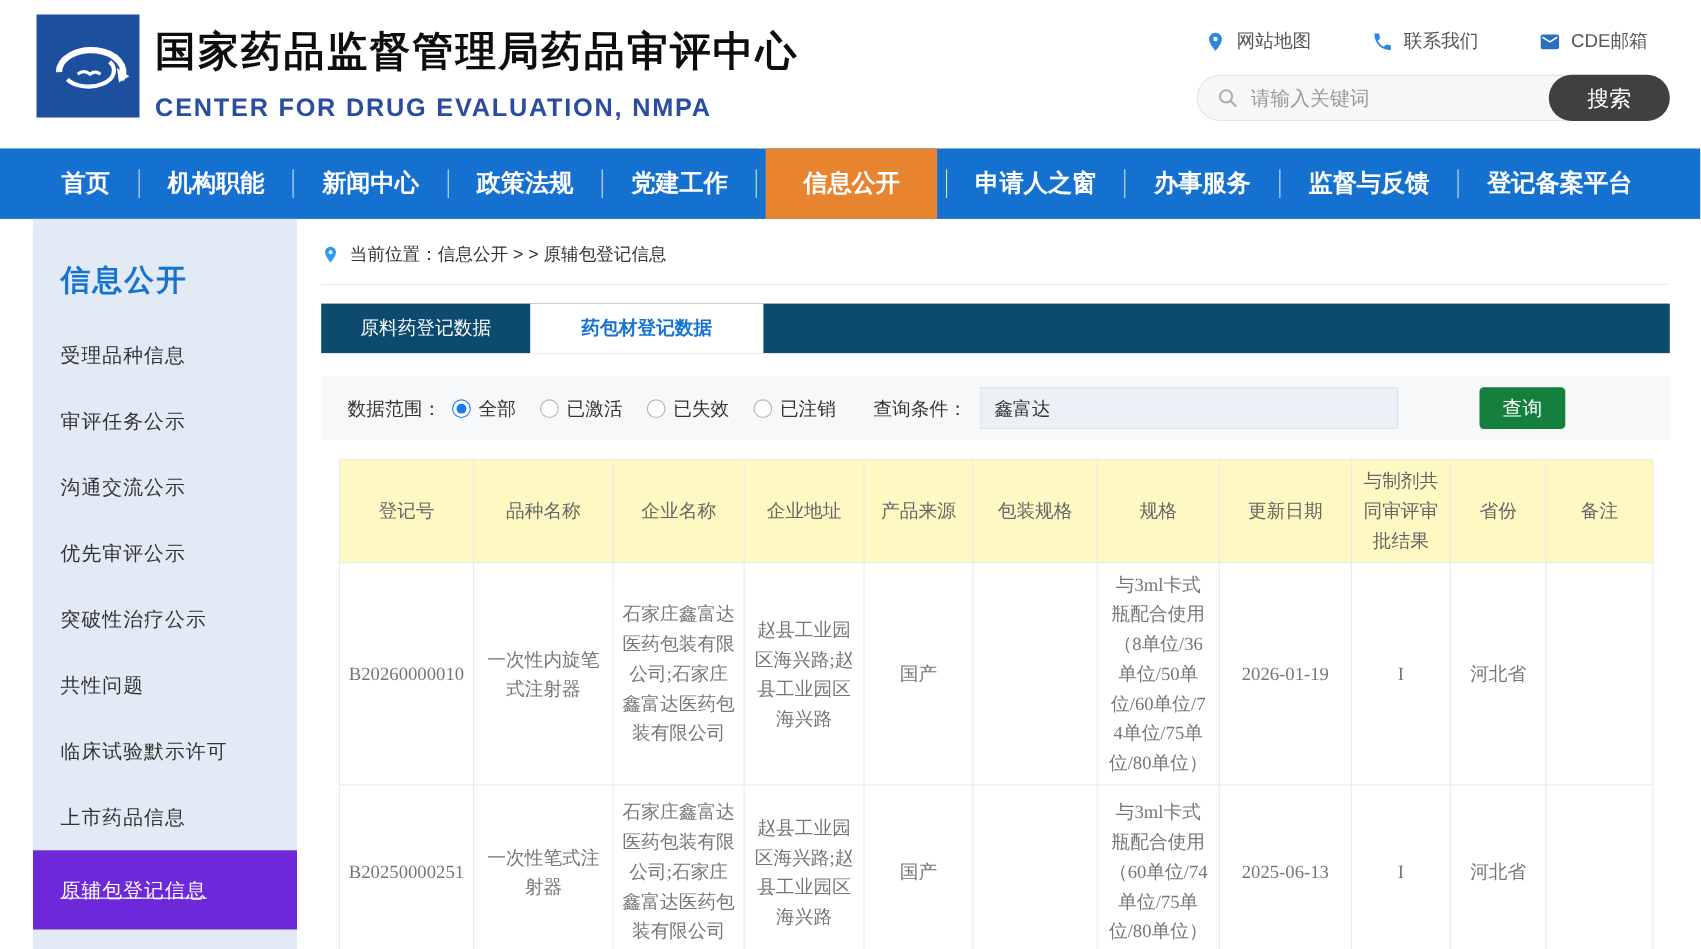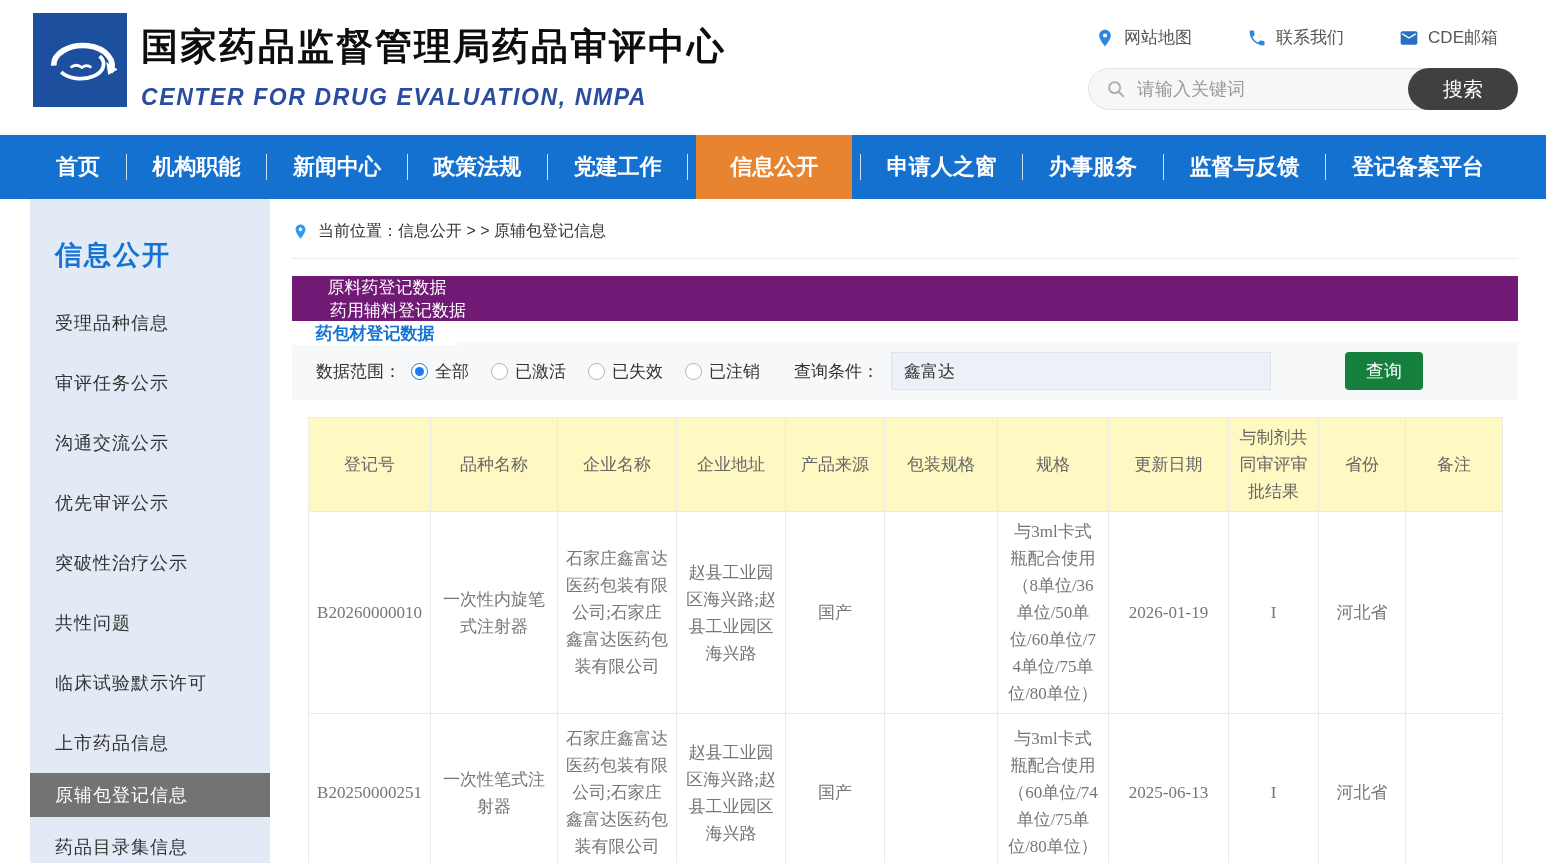--- a/index.html
+++ b/index.html
@@ -7,21 +7,21 @@
   .page {
     position:relative; width:1546px; height:863px; overflow:hidden;
     background:#fff; font-family:"Liberation Sans","DejaVu Sans",sans-serif;
   }
 
   
   .header { position:absolute; top:0; left:0; width:100%; height:135px; background:#fff; }
   .logo { position:absolute; left:33px; top:13px; width:94px; height:94px; display:block; }
   .title-block { position:absolute; left:141px; top:22px; }
   .title-cn { font-size:37px; font-weight:bold; color:#0d0d0d; letter-spacing:2px; }
-  .title-en { margin-top:12px; font-size:23px; font-weight:bold; color:#2b4da0; letter-spacing:1.6px;font-style:italic; }
+  .title-en { margin-top:12px; font-size:23px; font-weight:bold; color:#2b4da0; letter-spacing:1.6px; }
 
   .quick-links { position:absolute; top:26px; right:48px; display:flex; gap:55px; align-items:center; }
   .quick-link { display:flex; align-items:center; gap:9px; color:#555; font-size:17px; cursor:pointer; }
   .quick-link svg { width:20px; height:20px; }
 
   .search-bar {
     position:absolute; top:68px; left:1088px; width:430px; height:42px;
     background:#f7f7f7; border:1px solid #e4e4e4; border-radius:21px;
     display:flex; align-items:center; padding-left:16px;
   }
@@ -53,32 +53,32 @@
   .navbar li.divider { width:1px; height:26px; background:rgba(255,255,255,.8); flex:0 0 auto; }
 
   
   .sidebar { position:absolute; top:199px; left:30px; width:240px; height:664px; background:#e2ebf5; }
   .sidebar-title { padding:38px 0 0 25px; color:#1673d2; font-size:27px; font-weight:bold; letter-spacing:2px; }
   .sidebar-items { margin-top:20px; }
   .sidebar-item {
     height:60px; display:flex; align-items:center; padding-left:25px;
     font-size:18px; color:#333; cursor:pointer; letter-spacing:1px;
   }
-  .sidebar-item.active { background:#737373; color:#fff; height:44px; }
+  .sidebar-item.active { background:#6d28d9; color:#fff; height:72px;text-decoration:underline; }
 
   
   .content { position:absolute; left:292px; top:199px; width:1226px; }
 
   .breadcrumb {
     margin-top:22px; padding-bottom:16px; display:flex; align-items:center; gap:9px;
     font-size:16px; color:#333; border-bottom:1px solid #ececec;
   }
   .breadcrumb svg { width:17px; height:21px; }
 
-  .tabs { margin-top:17px; height:45px; background:#701a75; display:flex;flex-direction:column; }
+  .tabs { margin-top:17px; height:45px; background:#0c4a6e; display:flex; }
   .tab {
     height:100%; display:flex; align-items:center; justify-content:center;
     color:#fff; font-size:17px; cursor:pointer;
   }
   .tab:nth-child(1){ width:190px; }
   .tab:nth-child(2){ width:212px; }
   .tab:nth-child(3){ width:166px; }
   .tab:nth-child(4){ width:160px; }
   .tab.active { background:#fff; color:#1673d2; font-weight:bold; }
 
@@ -215,21 +215,20 @@
 
     <div class="breadcrumb">
       <svg viewBox="0 0 24 24" fill="#2f9bf0">
           <path d="M12 2C8.13 2 5 5.13 5 9c0 5.25 7 13 7 13s7-7.75 7-13c0-3.87-3.13-7-7-7zm0 9.5a2.5 2.5 0 1 1 0-5 2.5 2.5 0 0 1 0 5z"></path>
         </svg>
       <span>当前位置：信息公开 &gt; &gt; 原辅包登记信息</span>
     </div>
 
     <div class="tabs">
       <div class="tab">原料药登记数据</div>
-      <div class="tab">药用辅料登记数据</div>
       <div class="tab active">药包材登记数据</div>
     </div>
 
     <div class="filterbar">
       <span class="filter-label">数据范围：</span>
       <label class="radio-option">
         <span class="radio checked"></span>
         <span>全部</span>
       </label>
       <label class="radio-option">

